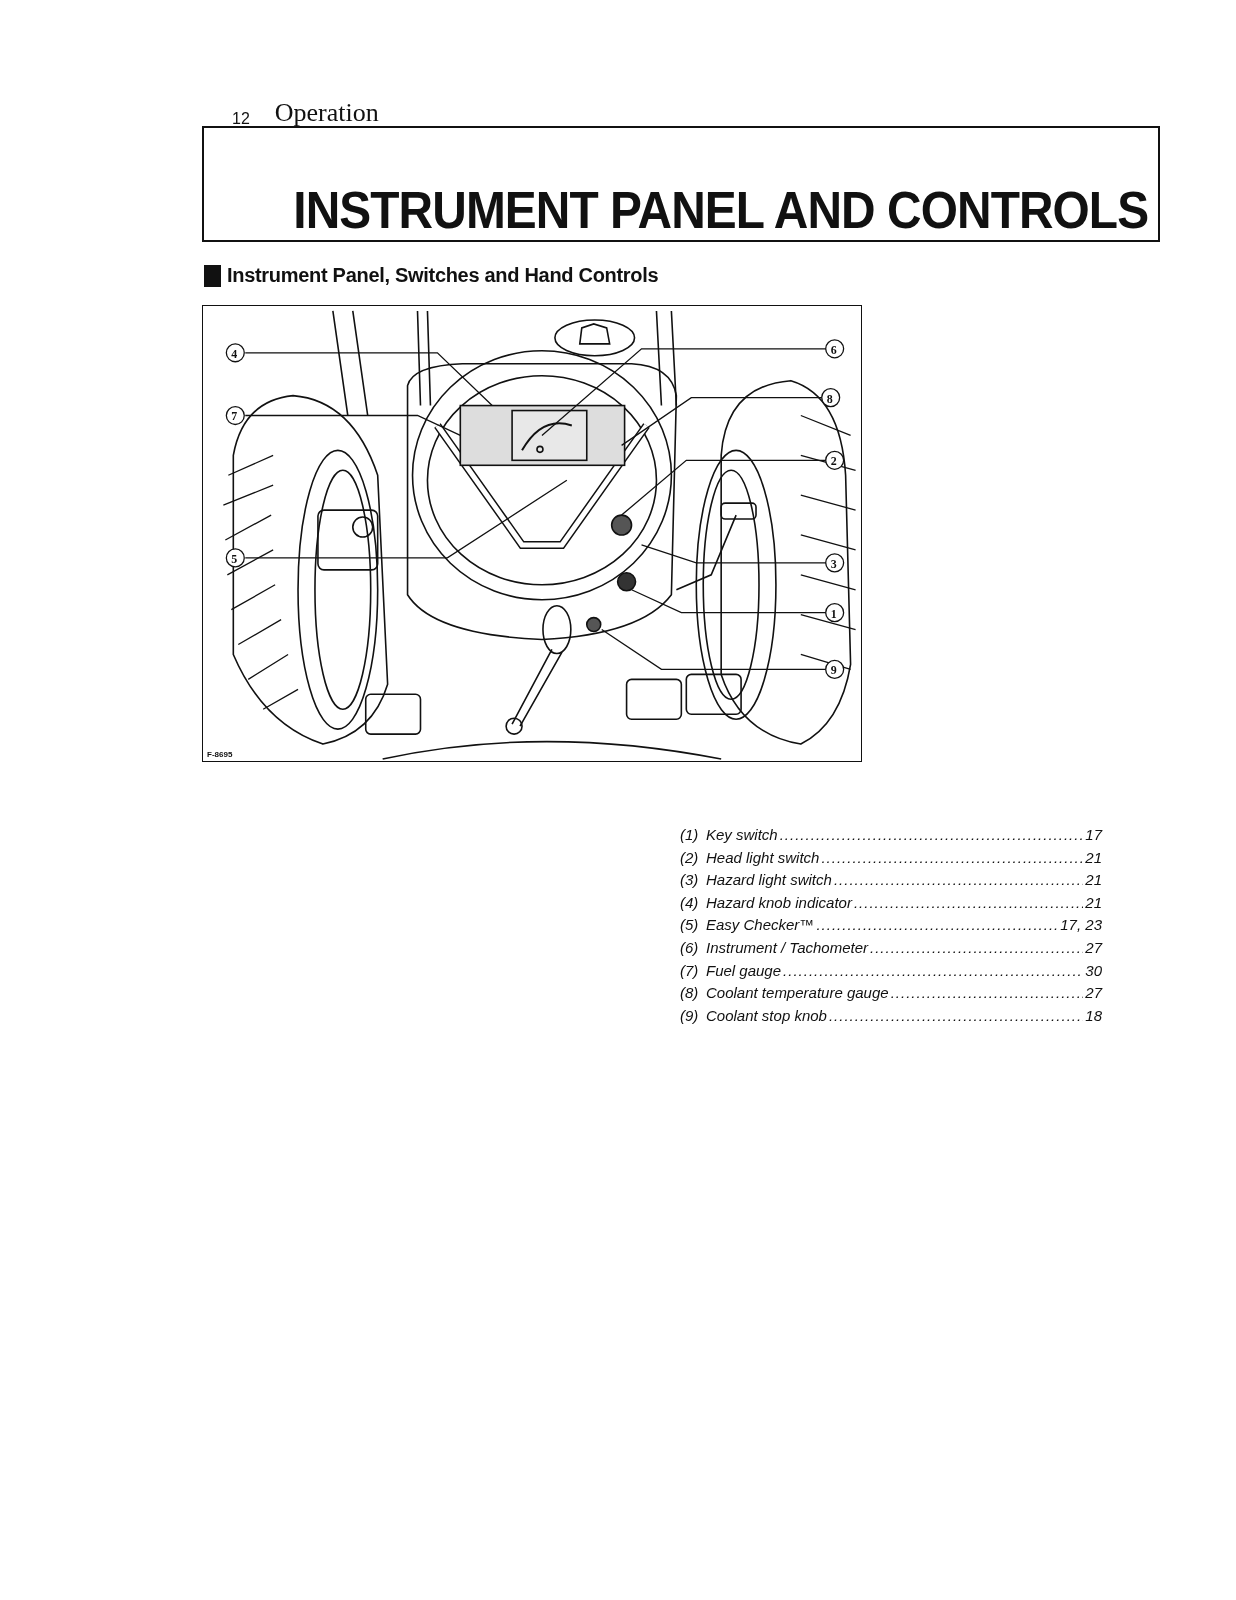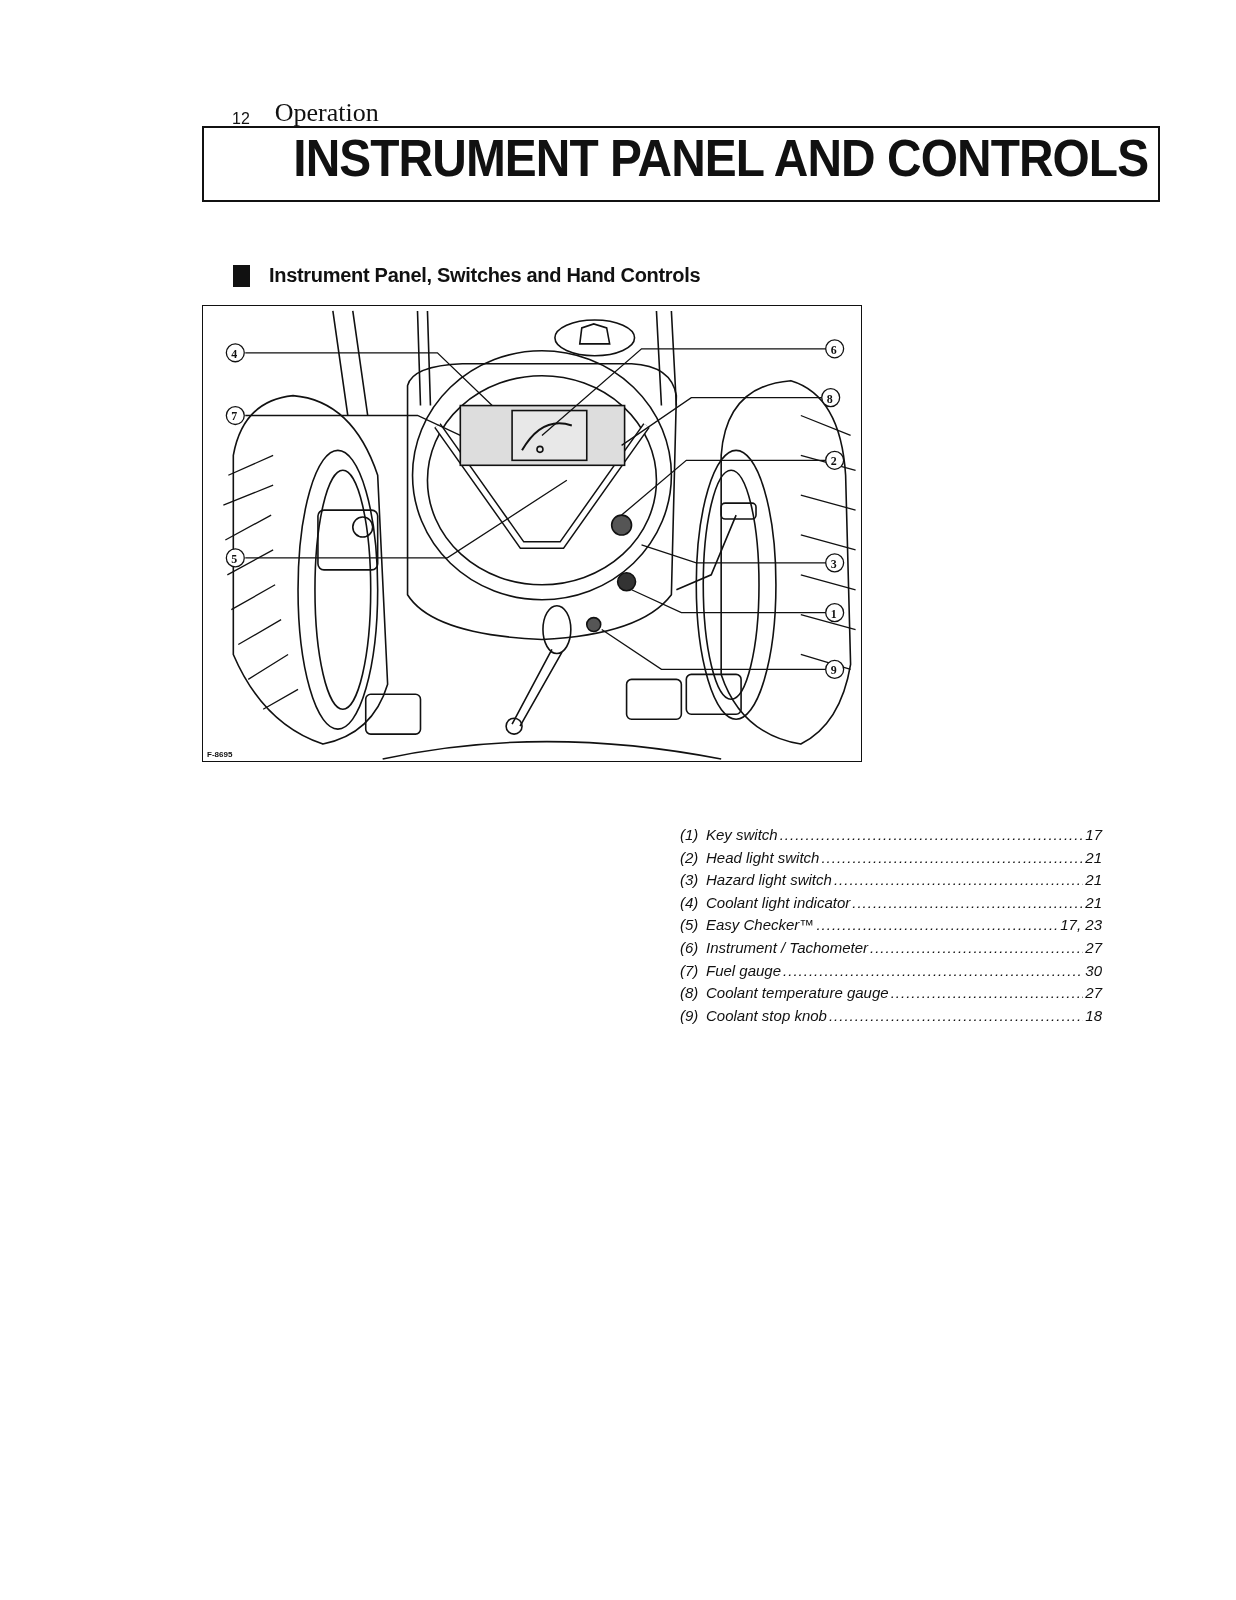--- a/index.html
+++ b/index.html
@@ -3,30 +3,30 @@
 <meta charset="utf-8">
 <style>
   html, body { margin: 0; padding: 0; background: #ffffff; }
   body { width: 1236px; height: 1600px; position: relative; overflow: hidden; color: #111; }
 
   .page-header { position: absolute; left: 204px; top: 98px; display: flex; align-items: flex-end; gap: 25px; margin-left: 28px; }
   .page-num { font-family: "Liberation Sans", sans-serif; font-size: 16px; }
   .section-name { font-family: "Liberation Serif", serif; font-size: 26px; }
 
   .title-box {
-    position: absolute; left: 202px; top: 126px; width: 958px; height: 76px;
+    position: absolute; left: 202px; top: 126px; width: 958px; height: 116px;
     border: 2px solid #111; border-top-width: 2px; box-sizing: border-box;
-    display: flex; align-items: flex-start; justify-content: flex-end; padding-right: 10px;
+    display: flex; align-items: flex-end; justify-content: flex-end; padding-right: 10px;
   }
   .title-box h1 {
     margin: 0; font-family: "Liberation Sans", sans-serif; font-weight: 700;
     font-size: 52px; letter-spacing: -1px; transform: scaleX(0.92); transform-origin: right center;
   }
 
-  .subheading { position: absolute; left: 204px; top: 264px; display: flex; align-items: center; gap: 19px; margin-left: 29px; }
+  .subheading { position: absolute; left: 204px; top: 264px; display: flex; align-items: center; gap: 6px; }
   .bullet-square { width: 17px; height: 22px; background: #111; display: inline-block; }
   .subheading span.txt { font-family: "Liberation Sans", sans-serif; font-weight: 700; font-size: 20px; letter-spacing: -0.3px; }
 
   .figure { position: absolute; left: 202px; top: 305px; width: 660px; height: 457px; border: 1.5px solid #111; box-sizing: border-box; overflow: hidden; background: #fff; }
   .figure svg { width: 100%; height: 100%; display: block; }
   .fig-code { position: absolute; left: 4px; bottom: 2px; font-family: "Liberation Sans", sans-serif; font-size: 8px; font-weight: 700; margin-top: 13px; }
 
   .contents { position: absolute; left: 680px; top: 826px; width: 434px; font-family: "Liberation Sans", sans-serif; }
   .contents h2 { margin: 0 0 4px 0; font-weight: 400; font-size: 17px; text-align: right; padding-right: 2px; }
   .toc-row { display: flex; align-items: baseline; font-style: italic; font-size: 15px; height: 22.6px; width: 422px; }
@@ -156,21 +156,21 @@
     <span class="toc-page">21</span>
   </div>
   <div class="toc-row">
     <span class="toc-num">(3)</span>
     <span class="toc-label">Hazard light switch</span>
     <span class="toc-dots"></span>
     <span class="toc-page">21</span>
   </div>
   <div class="toc-row">
     <span class="toc-num">(4)</span>
-    <span class="toc-label">Coolant light indicator</span>
+    <span class="toc-label">Hazard knob indicator</span>
     <span class="toc-dots"></span>
     <span class="toc-page">21</span>
   </div>
   <div class="toc-row">
     <span class="toc-num">(5)</span>
     <span class="toc-label">Easy Checker™</span>
     <span class="toc-dots"></span>
     <span class="toc-page">17, 23</span>
   </div>
   <div class="toc-row">

